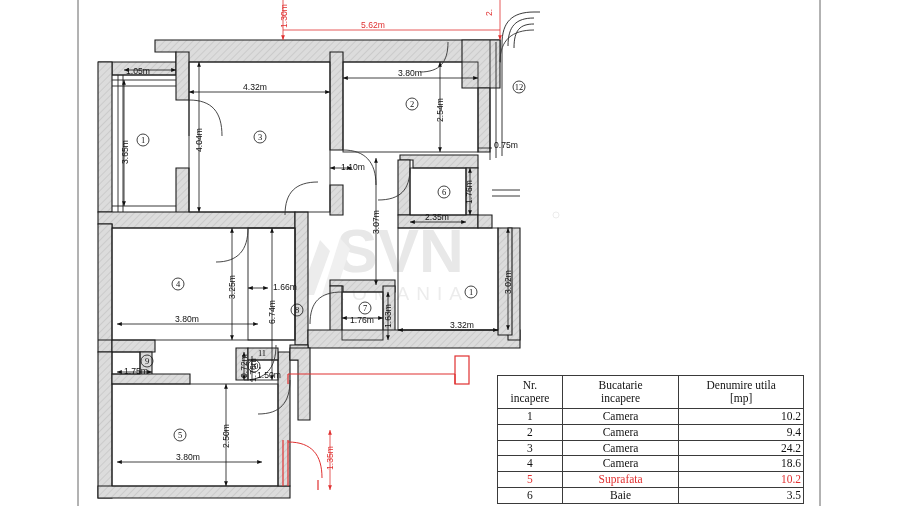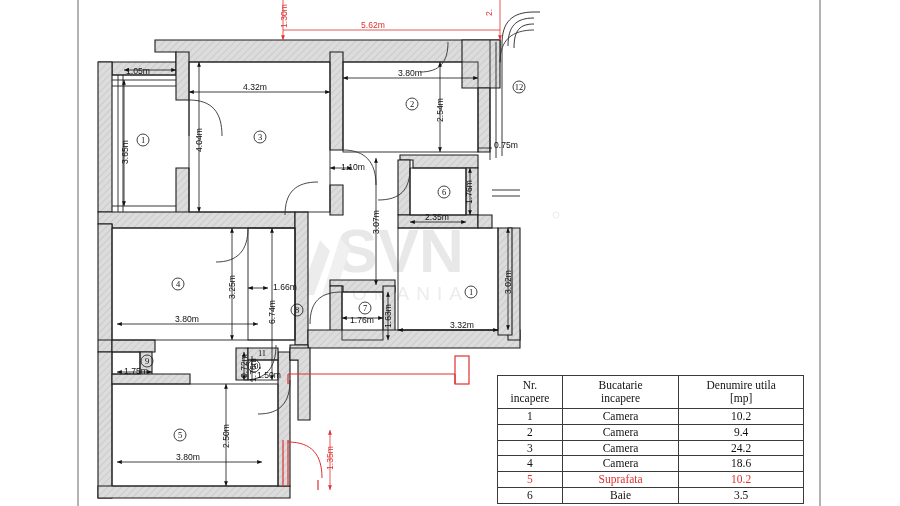--- a/index.html
+++ b/index.html
@@ -60,21 +60,21 @@
   #room-table th, #room-table td{
     border:1.2px solid #3a3a3a;
     text-align:center;
     padding:1px 2px;
     line-height:1.12;
     color:#111;
   }
   #room-table th{font-weight:normal;padding:3px 2px;}
   #room-table td.c1{width:62px;}
   #room-table td.c2{width:118px;margin-left:27px;}
-  #room-table td.c3{width:127px;}
+  #room-table td.c3{width:127px;text-align:right;}
   #room-table tr.hl td{color:#e03030;}
 </style>
 </head>
 <body>
 
 <div id="stage">
 
 <svg width="900" height="506" viewBox="0 0 900 506">
   <defs>
     <pattern id="hatch" width="5" height="5" patternTransform="rotate(45)" patternUnits="userSpaceOnUse">

